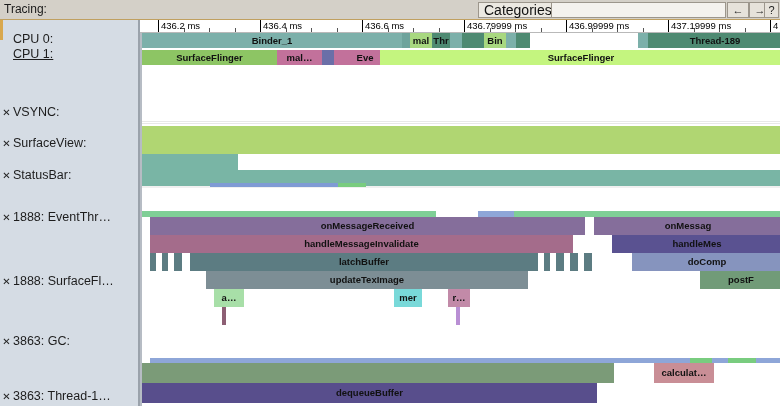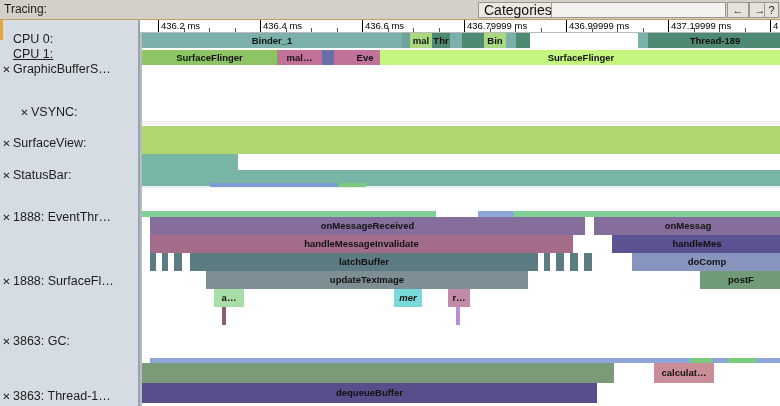--- a/index.html
+++ b/index.html
@@ -116,22 +116,21 @@
     <div class="tb-cat">Categories</div>
     <input class="tb-input" type="text" value="" placeholder="" style="">
     <div class="tb-btn tb-prev">←</div>
     <div class="tb-btn tb-next">→</div>
     <div class="tb-btn tb-help">?</div>
   </div>
 
   <div class="labelcol" id="labelcol">
       <div class="trk-label" style="top: 12px;"><span class="nx"></span><span>CPU 0:</span></div>
       <div class="trk-label" style="top: 27px; text-decoration: underline;"><span class="nx"></span><span>CPU 1:</span></div>
-      <div class="trk-label" style="top: 42px;"><span class="x">✕</span><span>GraphicBufferS…</span></div>
-      <div class="trk-label" style="top: 85px; padding-left: 18px;"><span class="x">✕</span><span>VSYNC:</span></div>
+      <div class="trk-label" style="top: 85px;"><span class="x">✕</span><span>VSYNC:</span></div>
       <div class="trk-label" style="top: 116px;"><span class="x">✕</span><span>SurfaceView:</span></div>
       <div class="trk-label" style="top: 148px;"><span class="x">✕</span><span>StatusBar:</span></div>
       <div class="trk-label" style="top: 190px;"><span class="x">✕</span><span>1888: EventThr…</span></div>
       <div class="trk-label" style="top: 225px; margin-top: 29px;"><span class="x">✕</span><span>1888: SurfaceFl…</span></div>
       <div class="trk-label" style="top: 314px;"><span class="x">✕</span><span>3863: GC:</span></div>
       <div class="trk-label" style="top: 369px;"><span class="x">✕</span><span>3863: Thread-1…</span></div>
     </div>
   <div class="accent-strip"></div>
 
   <div class="ruler" id="ruler">
@@ -213,21 +212,21 @@
       <div class="slice" style="left: 34px; top: 220px; width: 8px; height: 18px; background: rgb(92, 124, 130);"></div>
       <div class="slice lbl-bold" style="left: 50px; top: 220px; width: 348px; height: 18px; background: rgb(92, 124, 130);">latchBuffer</div>
       <div class="slice" style="left: 404px; top: 220px; width: 6px; height: 18px; background: rgb(92, 124, 130);"></div>
       <div class="slice" style="left: 416px; top: 220px; width: 8px; height: 18px; background: rgb(92, 124, 130);"></div>
       <div class="slice" style="left: 430px; top: 220px; width: 8px; height: 18px; background: rgb(92, 124, 130);"></div>
       <div class="slice" style="left: 444px; top: 220px; width: 8px; height: 18px; background: rgb(92, 124, 130);"></div>
       <div class="slice lbl-bold" style="left: 492px; top: 220px; width: 150px; height: 18px; background: rgb(134, 148, 190);">doComp</div>
       <div class="slice lbl-bold" style="left: 66px; top: 238px; width: 322px; height: 18px; background: rgb(125, 142, 149);">updateTexImage</div>
       <div class="slice lbl-bold" style="left: 560px; top: 238px; width: 82px; height: 18px; background: rgb(113, 155, 120);">postF</div>
       <div class="slice lbl-bold" style="left: 74px; top: 256px; width: 30px; height: 18px; background: rgb(168, 223, 168);">a…</div>
-      <div class="slice lbl-bold" style="left: 254px; top: 256px; width: 28px; height: 18px; background: rgb(121, 217, 217); font-style: italic;">mer</div>
+      <div class="slice lbl-bold" style="left: 254px; top: 256px; width: 28px; height: 18px; background: rgb(121, 217, 217);">mer</div>
       <div class="slice lbl-bold" style="left: 308px; top: 256px; width: 22px; height: 18px; background: rgb(194, 138, 168);">r…</div>
       <div class="slice" style="left: 82px; top: 274px; width: 4px; height: 18px; background: rgb(141, 95, 116);"></div>
       <div class="slice" style="left: 316px; top: 274px; width: 4px; height: 18px; background: rgb(185, 143, 212);"></div>
       <div class="slice" style="left: 10px; top: 325px; width: 540px; height: 5px; background: rgb(142, 166, 216);"></div>
       <div class="slice" style="left: 550px; top: 325px; width: 22px; height: 5px; background: rgb(121, 204, 127);"></div>
       <div class="slice" style="left: 572px; top: 325px; width: 16px; height: 5px; background: rgb(142, 166, 216);"></div>
       <div class="slice" style="left: 588px; top: 325px; width: 28px; height: 5px; background: rgb(121, 204, 127);"></div>
       <div class="slice" style="left: 616px; top: 325px; width: 26px; height: 5px; background: rgb(142, 166, 216);"></div>
       <div class="slice" style="left: 2px; top: 330px; width: 472px; height: 20px; background: rgb(123, 155, 120);"></div>
       <div class="slice lbl-bold" style="left: 514px; top: 330px; width: 60px; height: 20px; background: rgb(201, 142, 150);">calculat…</div>

